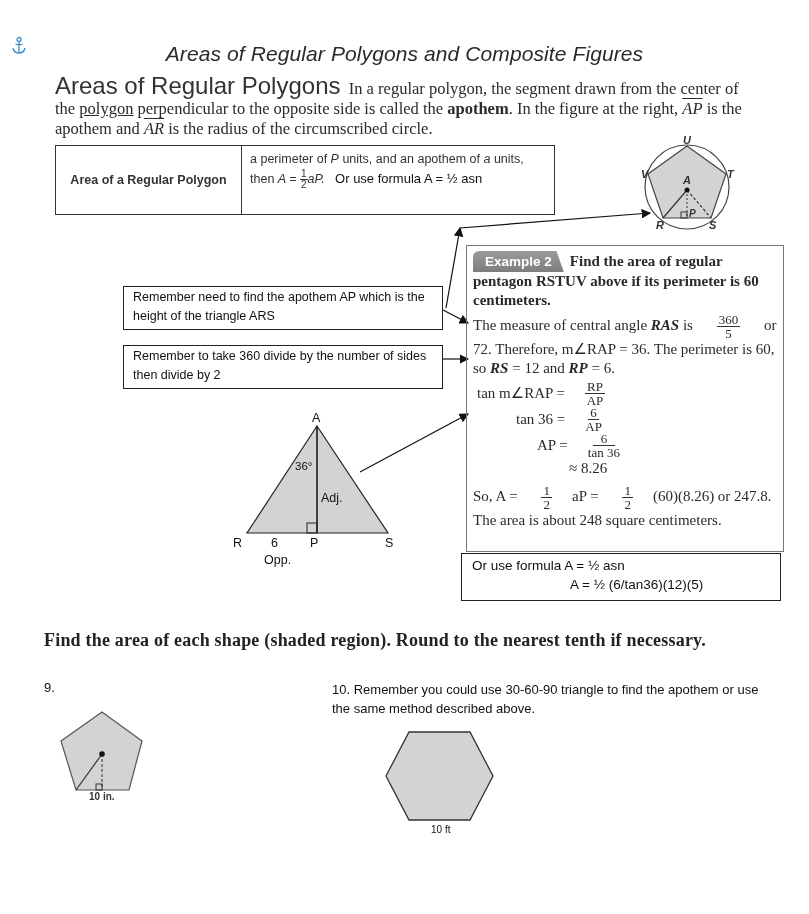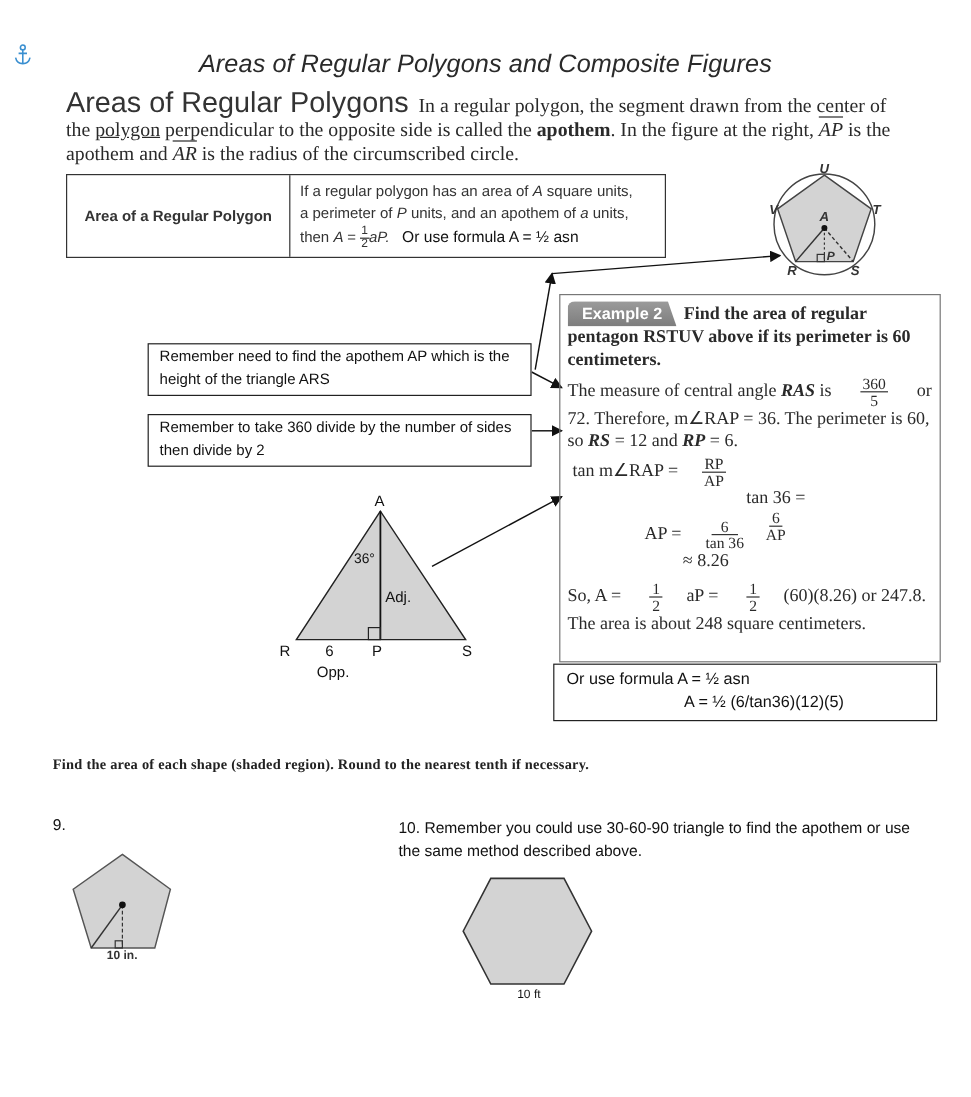--- a/index.html
+++ b/index.html
@@ -31,21 +31,21 @@
   .m { font-style: italic; font-weight: bold; }
   .it { }
   .eqs { margin-top: 2px; }
   .eq { display: flex; align-items: center; height: 26px; }
   .f2 { display: inline-flex; flex-direction: column; align-items: center; font-size: 13px; line-height: 13px; vertical-align: middle; margin: 0 20px; }
   .f2 .n { border-bottom: 1px solid #333; padding: 0 2px; }
 
   .formula2 { left: 461px; top: 553px; width: 320px; height: 48px; border: 1px solid #222; box-sizing: border-box; font-family: "Liberation Sans", sans-serif; font-size: 13.5px; line-height: 19px; color: #111; padding: 2px 10px; }
   .formula2 .l2 { padding-left: 98px; }
 
-  .instr { left: 44px; top: 630px; font-family: "Liberation Serif", serif; font-weight: bold; font-size: 12px; color: #222; letter-spacing: 0.2px; }
+  .instr { left: 44px; top: 630px; font-family: "Liberation Serif", serif; font-weight: bold; font-size: 18px; color: #222; letter-spacing: 0.2px; }
   .p9 { left: 44px; top: 680px; font-family: "Liberation Sans", sans-serif; font-size: 13px; color: #111; }
   .p10 { left: 332px; top: 680px; width: 440px; font-family: "Liberation Sans", sans-serif; font-size: 13px; line-height: 19px; color: #111; }
   .lbl { font-family: "Liberation Sans", sans-serif; font-size: 12.5px; color: #111; }
   svg text { font-family: "Liberation Sans", sans-serif; }
 </style>
 </head>
 <body>
 
 <div class="abs anchor">
   <svg width="18" height="20" viewBox="0 0 18 20">
@@ -59,21 +59,20 @@
 <div class="abs title">Areas of Regular Polygons and Composite Figures</div>
 
 <div class="abs intro">
   <span class="lead">Areas of Regular Polygons</span>&nbsp;
   <span>In a regular polygon, the segment drawn from the center of the </span><span class="u">polygon</span><span> perpendicular to the opposite side is called the </span><b>apothem</b><span>. In the figure at the right, </span><span class="ov">AP</span><span> is the apothem and </span><span class="ov">AR</span><span> is the radius of the circumscribed circle.</span>
 </div>
 
 <div class="abs deftable">
   <div class="c1">Area of a Regular Polygon</div>
   <div class="c2">
-    <div><span>If a regular polygon has an area of </span><i>A</i><span> square units,</span></div>
     <div><span>a perimeter of </span><i>P</i><span> units, and an apothem of </span><i>a</i><span> units,</span></div>
     <div><span>then </span><i>A = </i><span class="frac"><span class="n">1</span><span class="d">2</span></span><i>aP.</i>&nbsp;&nbsp;&nbsp;<span class="calibri">Or use formula A = ½ asn</span></div>
   </div>
 </div>
 
 <svg class="abs" style="left:630px;top:130px;" width="130" height="105">
   <circle cx="57" cy="57" r="42" fill="none" stroke="#444" stroke-width="1.2"></circle>
   <polygon points="57,16 96,44 81,88 33,88 18,44" fill="#d3d3d3" stroke="#444" stroke-width="1.2"></polygon>
   <line x1="57" y1="60" x2="33" y2="88" stroke="#333" stroke-width="1.2"></line>
   <line x1="57" y1="60" x2="81" y2="88" stroke="#333" stroke-width="1.2" stroke-dasharray="3,2"></line>
@@ -115,21 +114,21 @@
           <span>5</span>
         </span><span> or 72. Therefore, </span><span class="it">m∠RAP</span><span> = 36. The perimeter is 60, so </span><span class="m">RS</span><span> = 12 and </span><span class="m">RP</span><span> = 6.</span></div>
     <div class="eqs">
       <div class="eq" style="padding-left:4px;">
           <span class="it">tan m∠RAP =</span>
           <span class="f2 it">
             <span class="n">RP</span>
             <span>AP</span>
           </span>
         </div>
-      <div class="eq" style="padding-left:43px;flex-direction:column;">
+      <div class="eq" style="padding-left:43px;">
           <span>tan 36 =</span>
           <span class="f2">
             <span class="n">6</span>
             <span class="it">AP</span>
           </span>
         </div>
       <div class="eq" style="padding-left:64px;">
           <span class="it">AP =</span>
           <span class="f2">
             <span class="n" style="padding:0 8px;">6</span>

